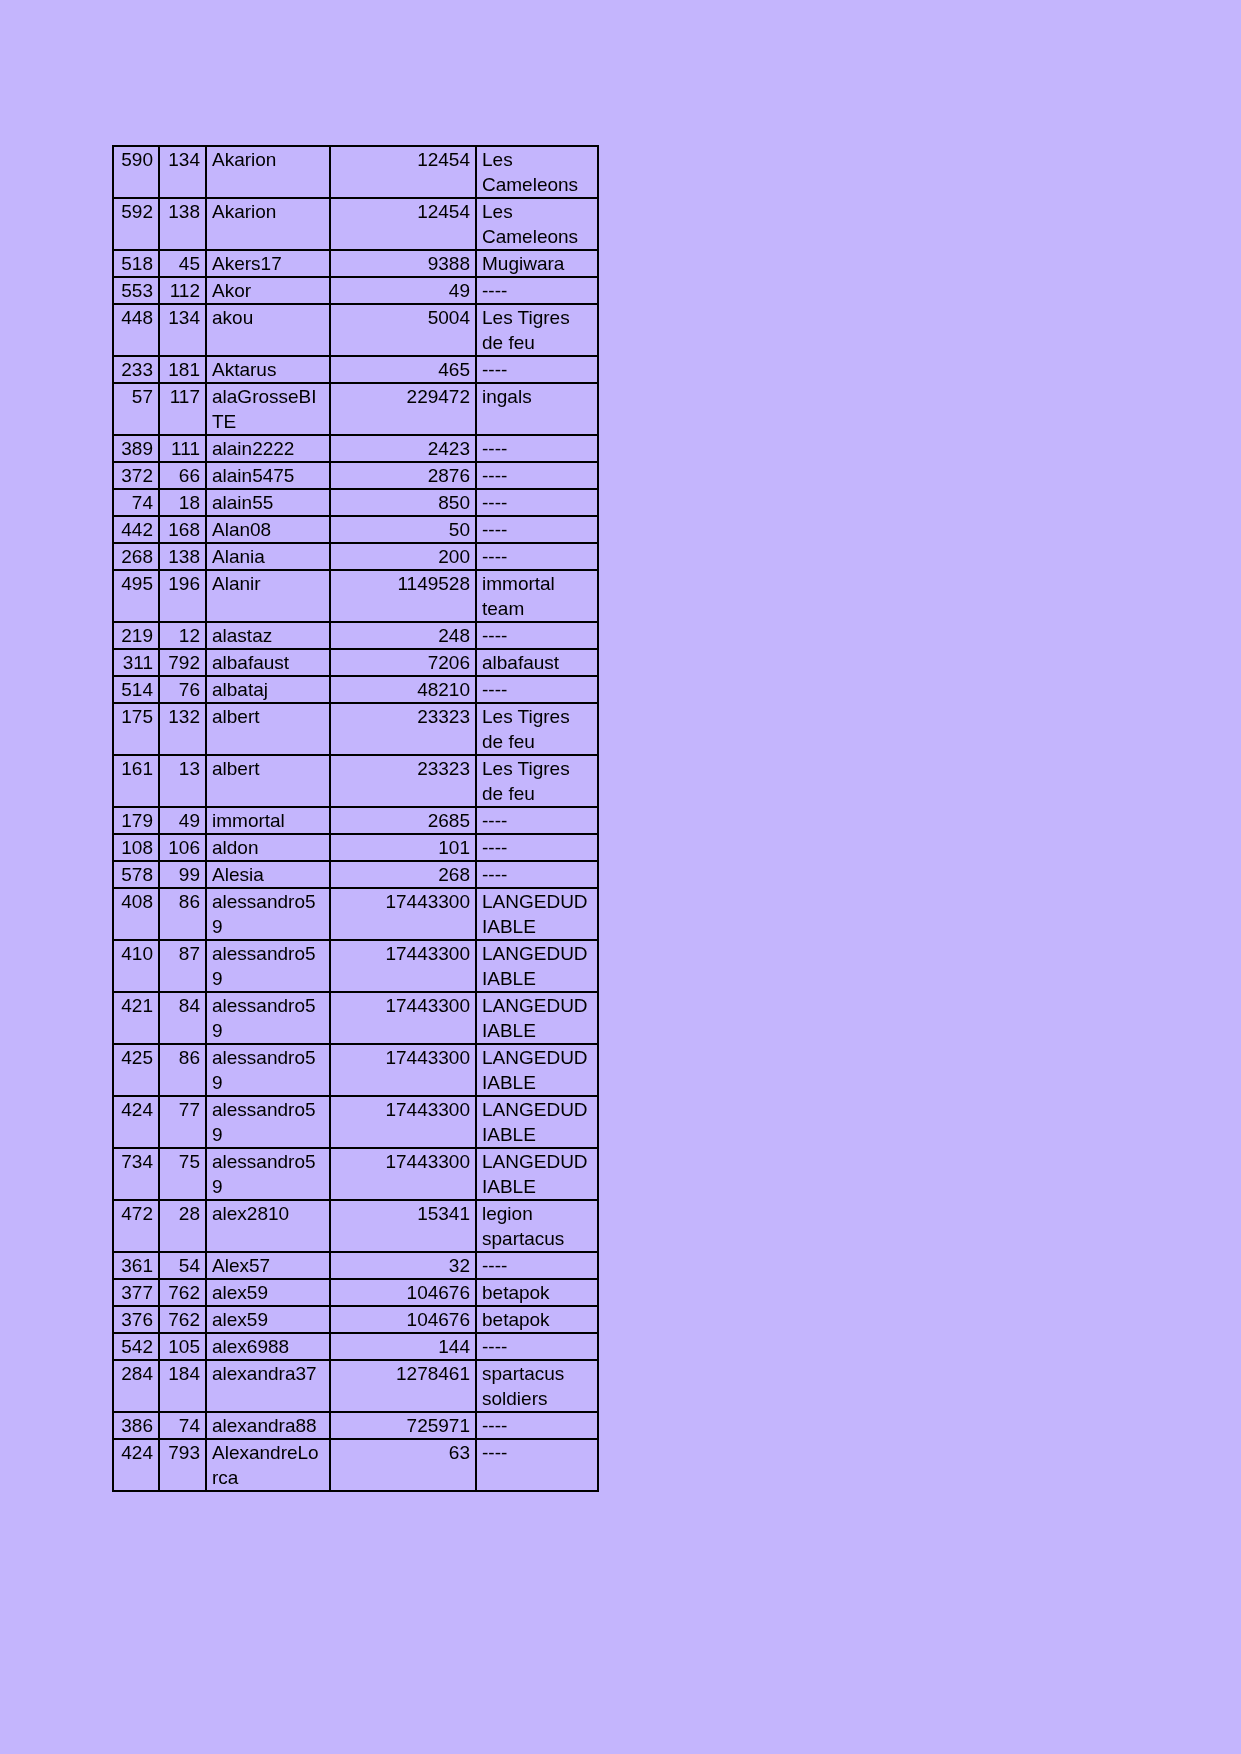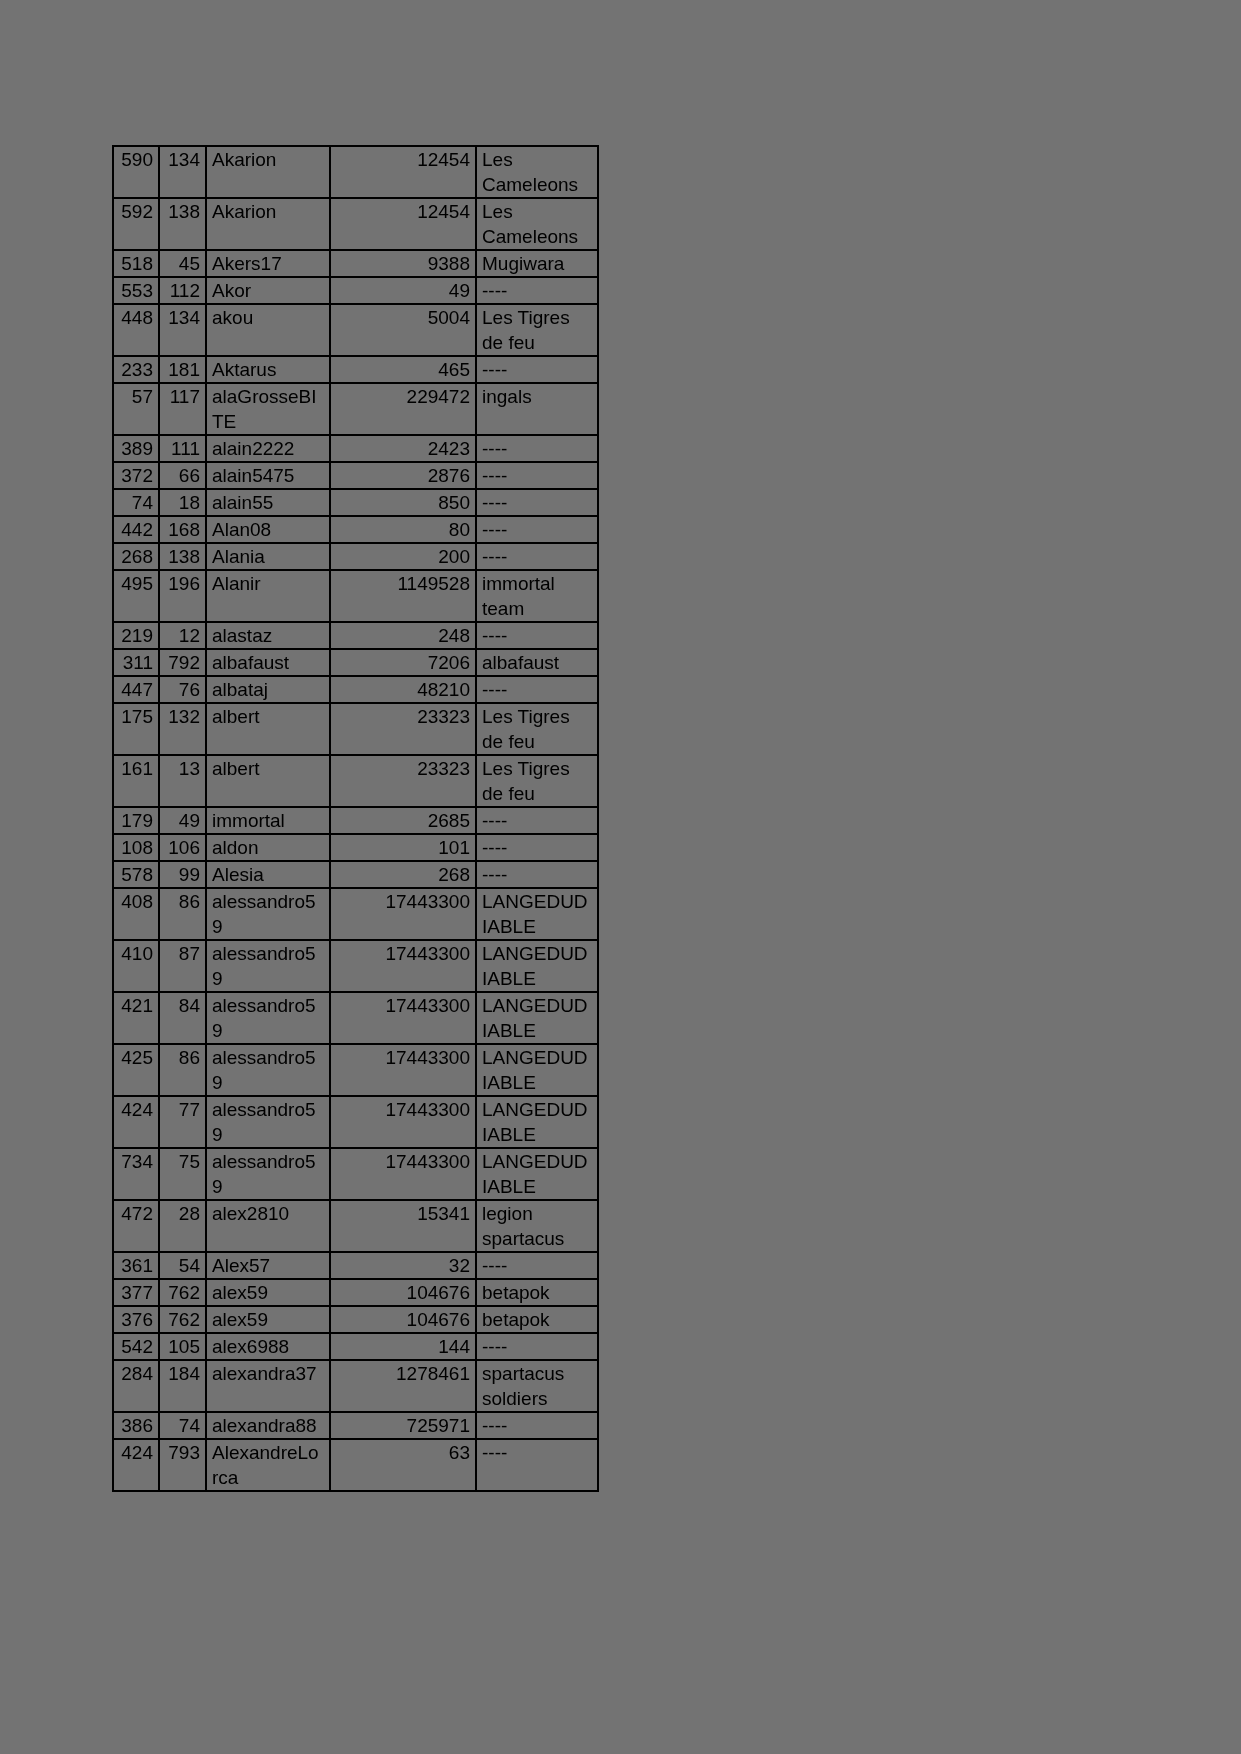--- a/index.html
+++ b/index.html
@@ -13,21 +13,21 @@
     position: relative;
     font-family: "Liberation Sans", sans-serif;
     color: #000000;
   }
   .page {
     position: absolute;
     left: 0;
     top: 0;
     width: 1241px;
     height: 1754px;
-    background: #737373;
+    background: #c4b5fd;
   }
   table.player-table {
     position: absolute;
     left: 112px;
     top: 145px;
     border-collapse: collapse;
     table-layout: fixed;
     font-size: 19px;
     line-height: 25px;
     color: #000000;
@@ -127,21 +127,21 @@
           <td class="num">74</td>
           <td class="num">18</td>
           <td class="txt">alain55</td>
           <td class="num">850</td>
           <td class="txt">----</td>
         </tr>
         <tr>
           <td class="num">442</td>
           <td class="num">168</td>
           <td class="txt">Alan08</td>
-          <td class="num">80</td>
+          <td class="num">50</td>
           <td class="txt">----</td>
         </tr>
         <tr>
           <td class="num">268</td>
           <td class="num">138</td>
           <td class="txt">Alania</td>
           <td class="num">200</td>
           <td class="txt">----</td>
         </tr>
         <tr>
@@ -159,21 +159,21 @@
           <td class="txt">----</td>
         </tr>
         <tr>
           <td class="num">311</td>
           <td class="num">792</td>
           <td class="txt">albafaust</td>
           <td class="num">7206</td>
           <td class="txt">albafaust</td>
         </tr>
         <tr>
-          <td class="num">447</td>
+          <td class="num">514</td>
           <td class="num">76</td>
           <td class="txt">albataj</td>
           <td class="num">48210</td>
           <td class="txt">----</td>
         </tr>
         <tr>
           <td class="num">175</td>
           <td class="num">132</td>
           <td class="txt">albert</td>
           <td class="num">23323</td>

